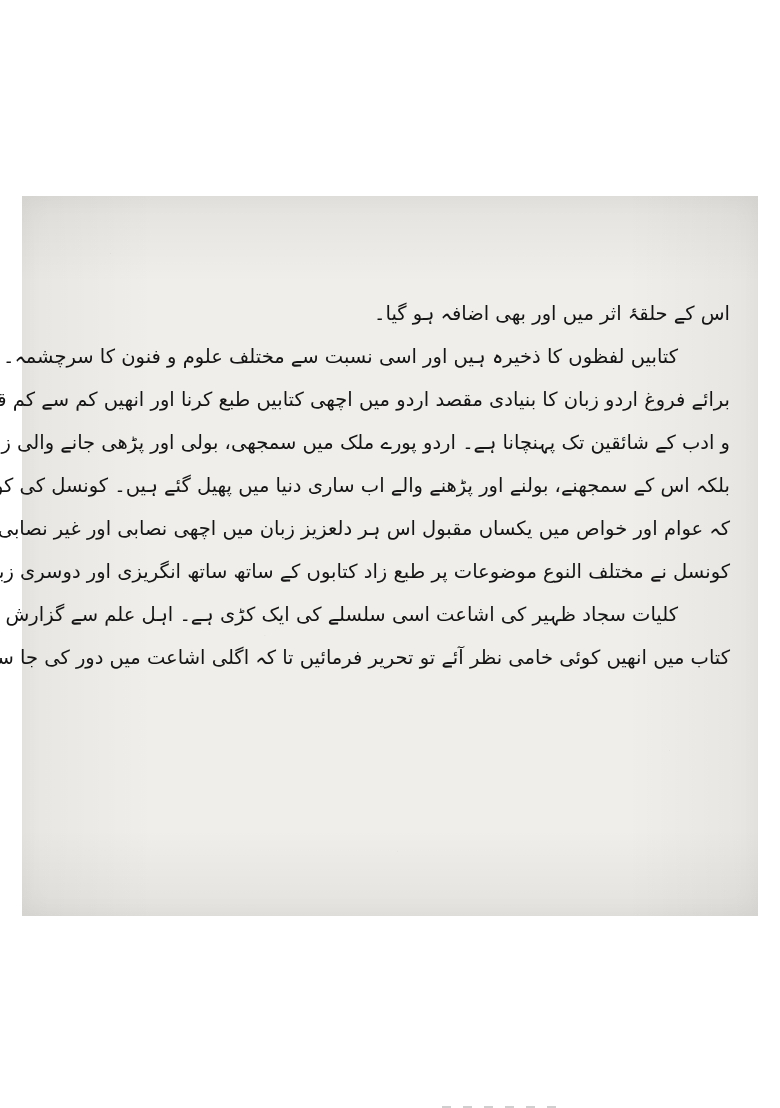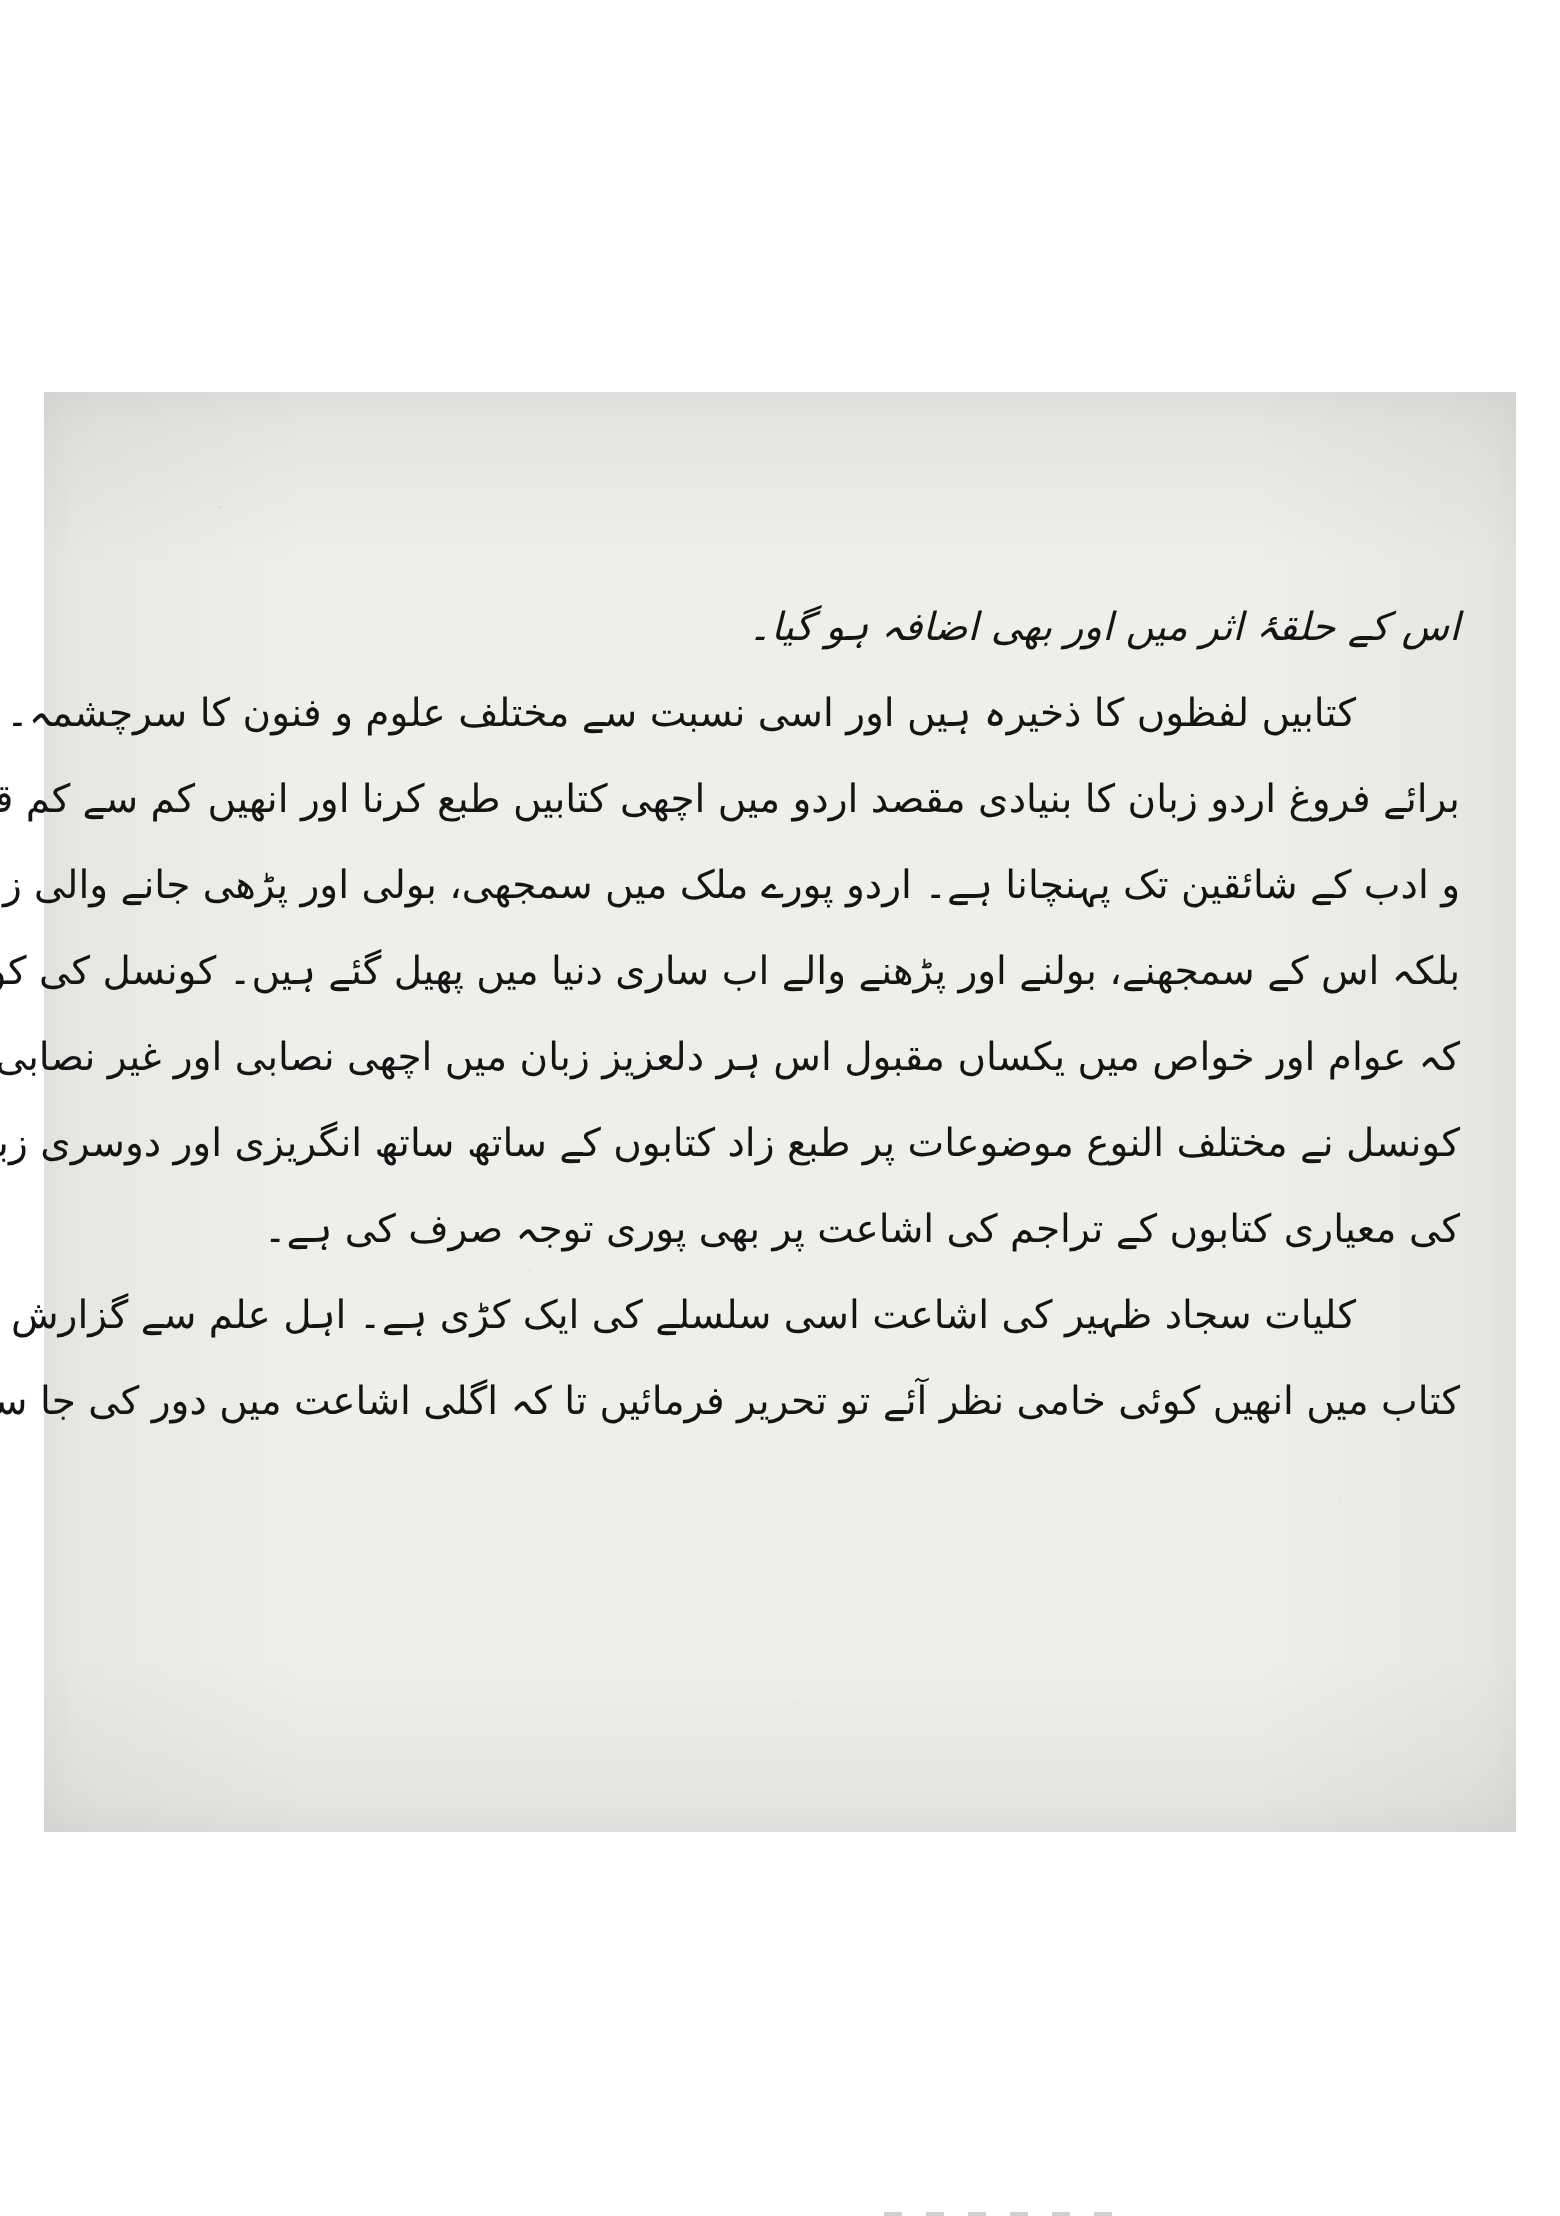--- a/index.html
+++ b/index.html
@@ -67,21 +67,20 @@
     color: #141414;
     white-space: nowrap;
     letter-spacing: 0.2px;
   }
 
   .line.indent {
     padding-right: 52px;
   }
   .line.short2 {
     padding-left: 430px;
-    font-style: italic;
   }
 
   
   #bottom-marks {
     position: absolute;
     left: 420px;
     top: 900px;
     width: 300px;
     height: 12px;
     opacity: 0.25;
@@ -105,21 +104,20 @@
     <div id="text-block">
 
       <div class="line short2">اس کے حلقۂ اثر میں اور بھی اضافہ ہو گیا۔</div>
 
       <div class="line indent">کتابیں لفظوں کا ذخیرہ ہیں اور اسی نسبت سے مختلف علوم و فنون کا سرچشمہ۔ قومی کونسل</div>
       <div class="line">برائے فروغ اردو زبان کا بنیادی مقصد اردو میں اچھی کتابیں طبع کرنا اور انھیں کم سے کم قیمت پر علم</div>
       <div class="line">و ادب کے شائقین تک پہنچانا ہے۔ اردو پورے ملک میں سمجھی، بولی اور پڑھی جانے والی زبان ہے</div>
       <div class="line">بلکہ اس کے سمجھنے، بولنے اور پڑھنے والے اب ساری دنیا میں پھیل گئے ہیں۔ کونسل کی کوشش ہے</div>
       <div class="line">کہ عوام اور خواص میں یکساں مقبول اس ہر دلعزیز زبان میں اچھی نصابی اور غیر نصابی کتابیں تیار</div>
       <div class="line">کونسل نے مختلف النوع موضوعات پر طبع زاد کتابوں کے ساتھ ساتھ انگریزی اور دوسری زبانوں</div>
-      <div class="line">کی معیاری کتابوں کے تراجم کی اشاعت پر بھی پوری توجہ صرف کی ہے۔</div>
 
       <div class="line indent">کلیات سجاد ظہیر کی اشاعت اسی سلسلے کی ایک کڑی ہے۔ اہل علم سے گزارش ہے کہ اگر</div>
       <div class="line">کتاب میں انھیں کوئی خامی نظر آئے تو تحریر فرمائیں تا کہ اگلی اشاعت میں دور کی جا سکے۔</div>
 
     </div>
 
     <div id="bottom-marks">
       <span class="mark"></span>
       <span class="mark"></span>
       <span class="mark"></span>

